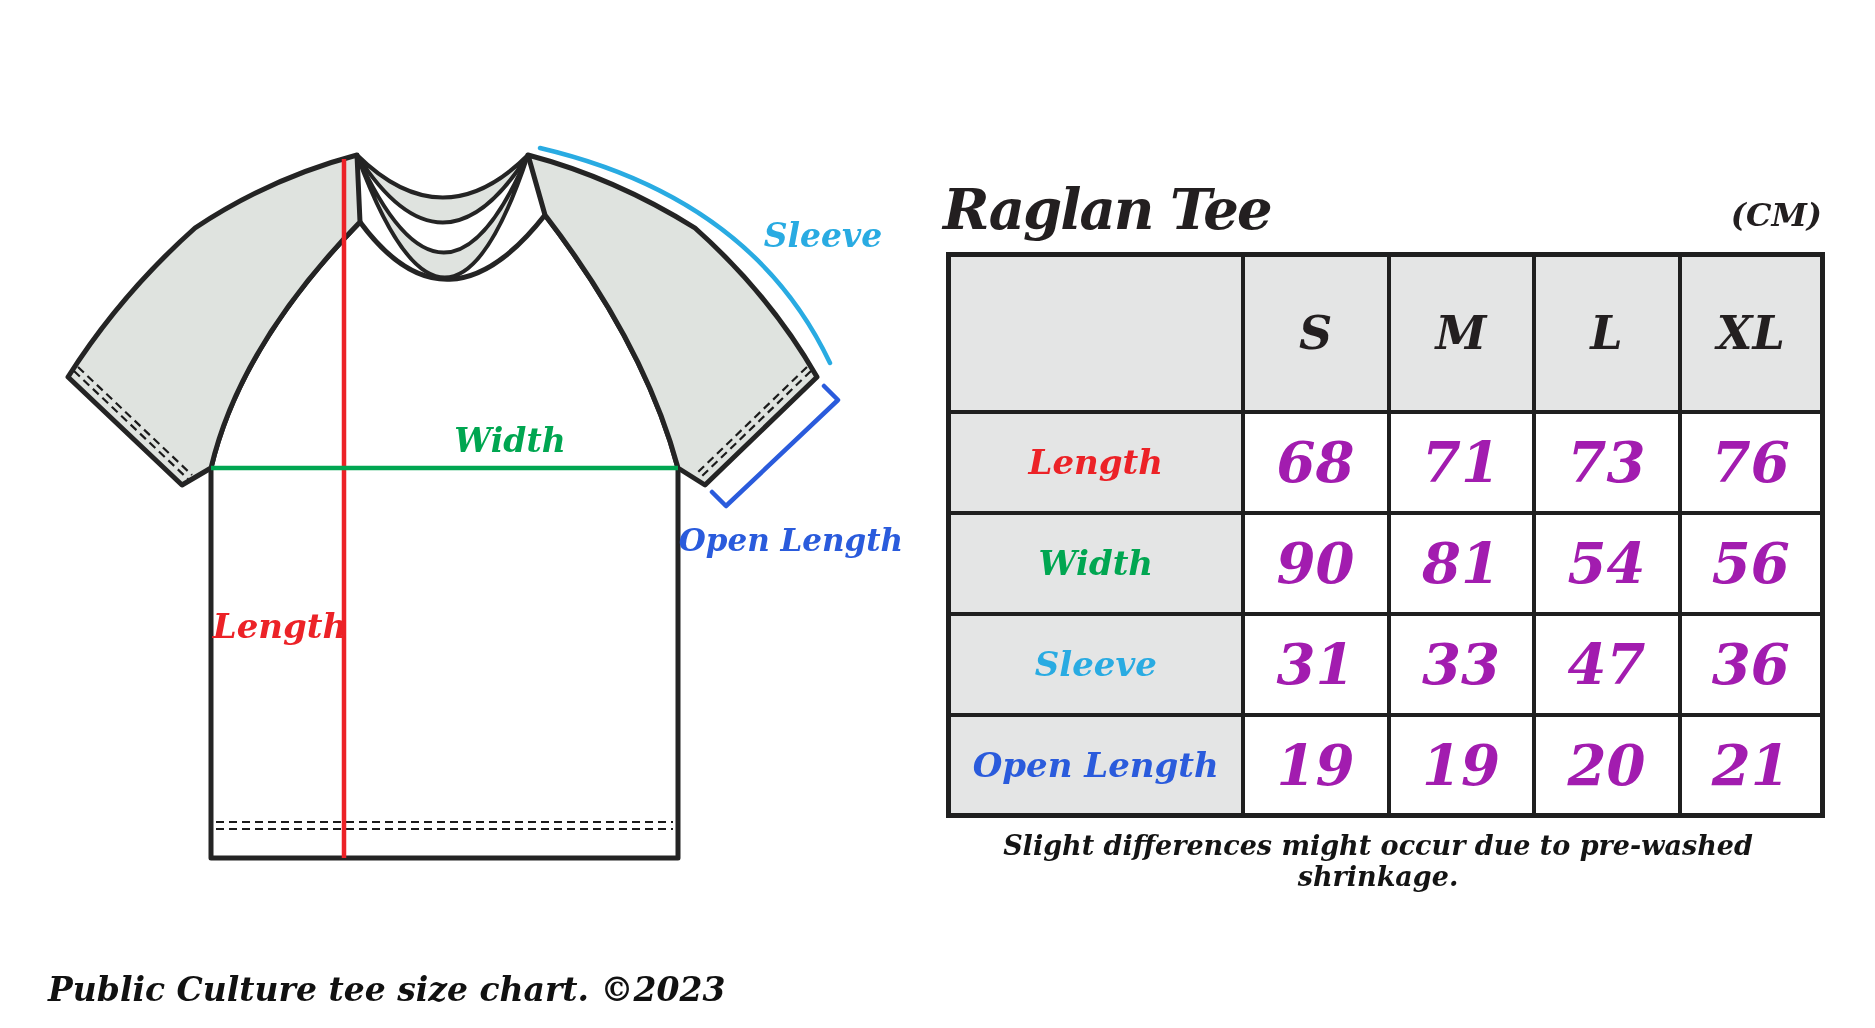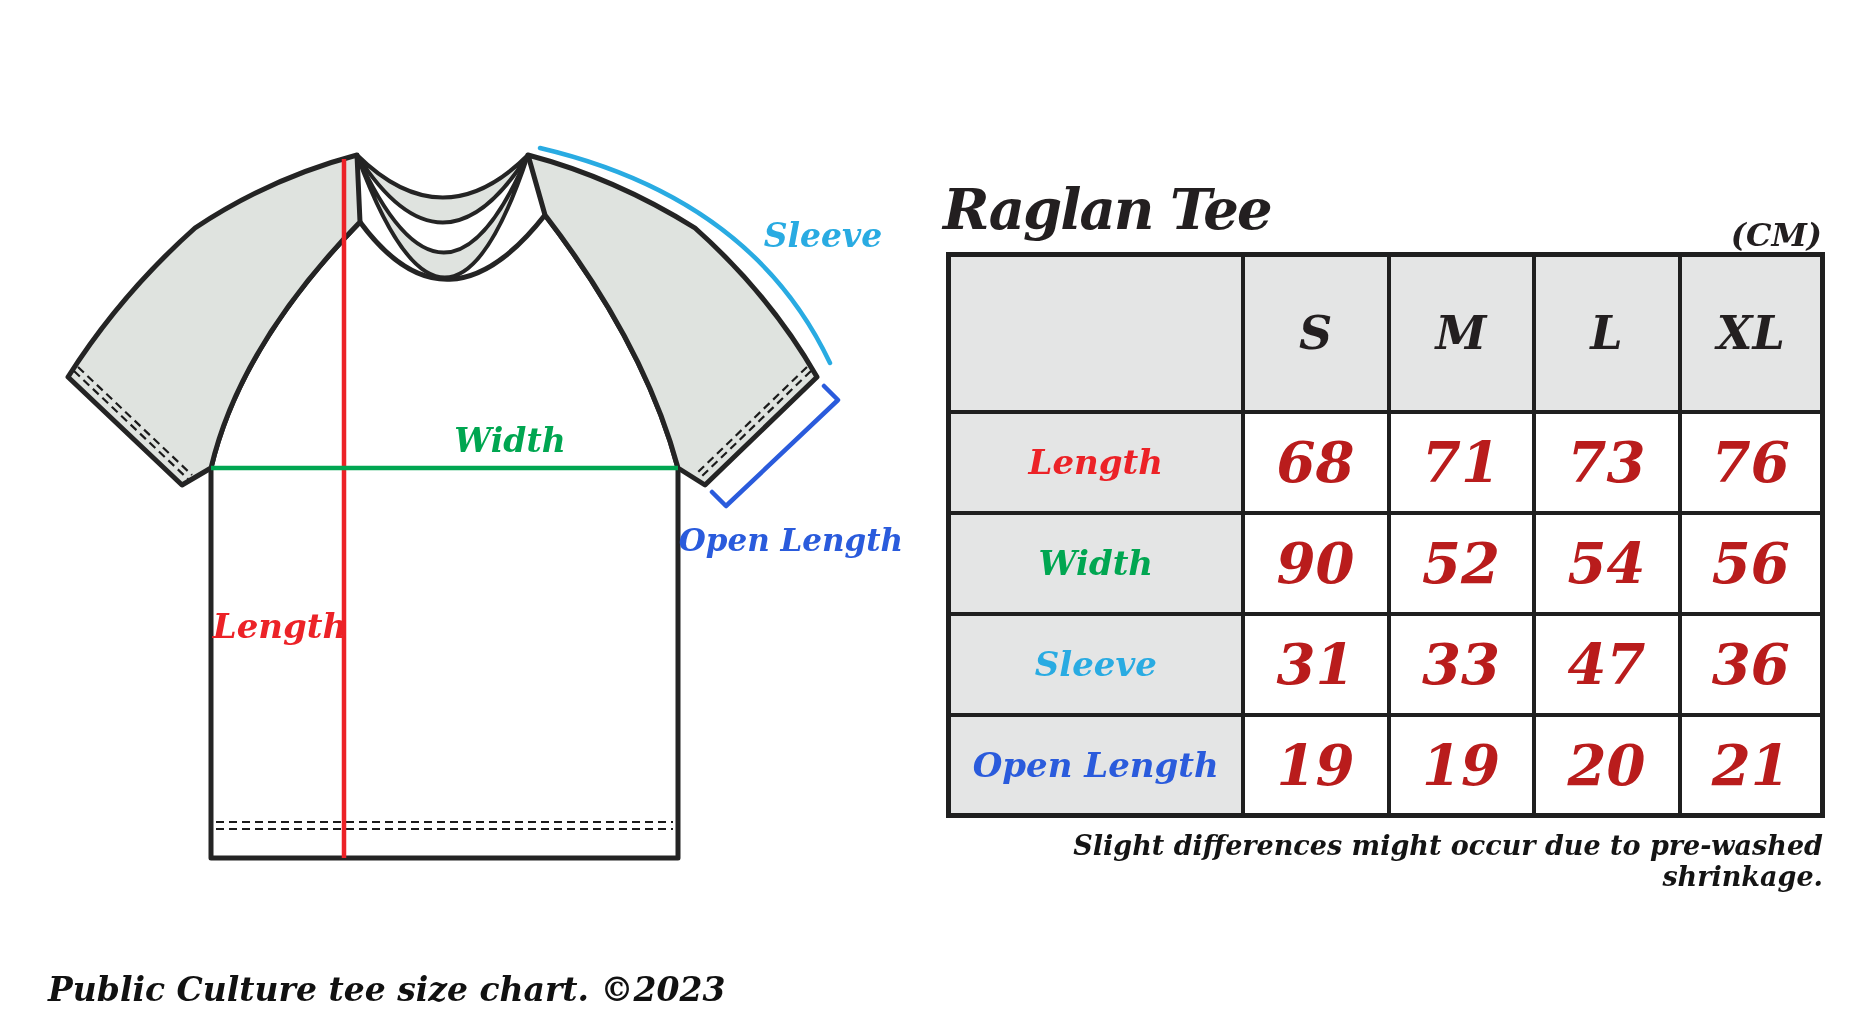--- a/index.html
+++ b/index.html
@@ -21,21 +21,21 @@
     text-anchor: middle;
   }
 
   
   .title {
     left: 943px; top: 176px;
     font-size: 56px; font-weight: bold; font-style: italic;
     color: #231f20; letter-spacing: -2px;
   }
   .unit {
-    top: 216px; right: 53px;
+    top: 196px; right: 53px;
     font-size: 32px; font-weight: bold; font-style: italic;
     color: #231f20;
   }
   table.size-table {
     position: absolute; left: 946px; top: 252px;
     width: 874px;
     border-collapse: collapse; table-layout: fixed;
     border: 5px solid #1f1f1f;
   }
   table.size-table td, table.size-table th {
@@ -47,25 +47,25 @@
   tr.data-row { height: 101px; }
   .cell-gray { background: #e4e5e5; }
   .cell-white { background: #ffffff; }
   th.size-h {
     font-size: 46px; font-weight: bold; font-style: italic; color: #231f20;
   }
   td.row-lbl {
     font-size: 34px; font-weight: bold; font-style: italic;
   }
   td.val {
-    font-size: 56px; font-weight: bold; font-style: italic; color: #b91c1c;
+    font-size: 56px; font-weight: bold; font-style: italic; color: #a21caf;
   }
   .note {
     left: 933px; top: 830px; width: 890px;
-    text-align: right;
+    text-align: center;
     font-size: 27px; font-style: italic; font-weight: 600;
     color: #141414;
   }
   .footer {
     left: 48px; top: 970px;
     font-size: 33px; font-style: italic; font-weight: 600;
     color: #111111;
   }
 </style>
 </head>
@@ -129,21 +129,21 @@
   <tr class="data-row">
     <td class="row-lbl cell-gray" style="color: rgb(236, 34, 39);">Length</td>
     <td class="val cell-white">68</td>
     <td class="val cell-white">71</td>
     <td class="val cell-white">73</td>
     <td class="val cell-white">76</td>
   </tr>
   <tr class="data-row">
     <td class="row-lbl cell-gray" style="color: rgb(0, 166, 81);">Width</td>
     <td class="val cell-white">90</td>
-    <td class="val cell-white">52</td>
+    <td class="val cell-white">81</td>
     <td class="val cell-white">54</td>
     <td class="val cell-white">56</td>
   </tr>
   <tr class="data-row">
     <td class="row-lbl cell-gray" style="color: rgb(41, 171, 226);">Sleeve</td>
     <td class="val cell-white">31</td>
     <td class="val cell-white">33</td>
     <td class="val cell-white">47</td>
     <td class="val cell-white">36</td>
   </tr>

